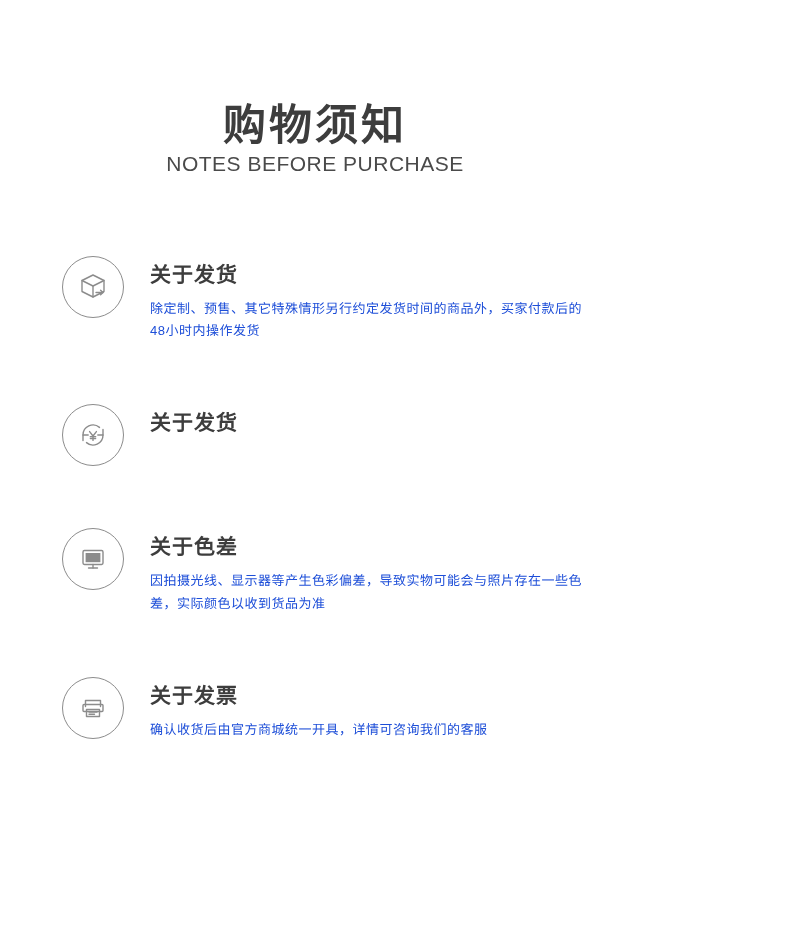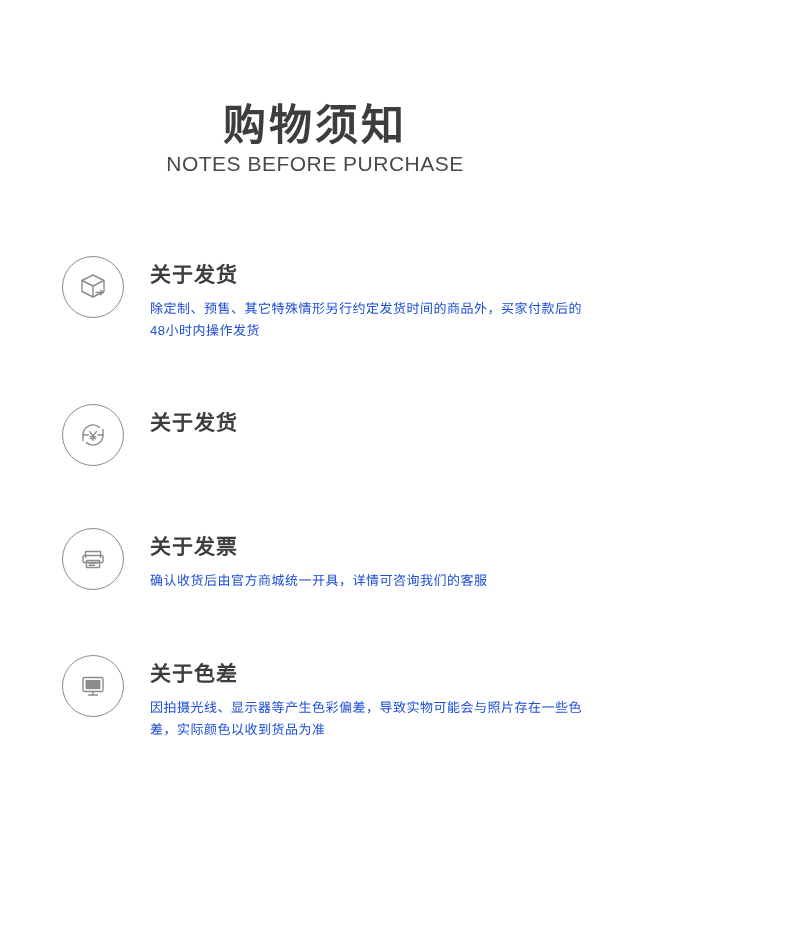--- a/index.html
+++ b/index.html
@@ -128,42 +128,42 @@
         </svg>
       </div>
       <div class="note-body">
         <div class="note-title">关于发货</div>
       </div>
     </div>
 
     <div class="note-item">
       <div class="note-icon">
         <svg width="34" height="34" viewBox="0 0 34 34" fill="none" stroke="#8c8c8c" stroke-width="1.4" stroke-linejoin="round" stroke-linecap="round">
+          <rect x="7" y="8.5" width="20" height="14" rx="1.4"></rect>
+          <rect x="9.6" y="11" width="14.8" height="9.2" fill="#8c8c8c" stroke="none"></rect>
+          <path d="M17 22.5 L17 26"></path>
+          <path d="M12.5 26 L21.5 26"></path>
+        </svg>
+      </div>
+      <div class="note-body">
+        <div class="note-title">关于色差</div>
+        <div class="note-text">因拍摄光线、显示器等产生色彩偏差，导致实物可能会与照片存在一些色差，实际颜色以收到货品为准</div>
+      </div>
+    </div>
+
+    <div class="note-item">
+      <div class="note-icon">
+        <svg width="34" height="34" viewBox="0 0 34 34" fill="none" stroke="#8c8c8c" stroke-width="1.4" stroke-linejoin="round" stroke-linecap="round">
           <path d="M9.5 15.5 L9.5 9.5 L24.5 9.5 L24.5 15.5"></path>
           <rect x="7" y="13.5" width="20" height="7" rx="1"></rect>
           <rect x="10.5" y="18.5" width="13" height="7"></rect>
           <path d="M13 21 L21 21"></path>
           <path d="M13 23.2 L18.5 23.2"></path>
         </svg>
       </div>
       <div class="note-body">
         <div class="note-title">关于发票</div>
         <div class="note-text">确认收货后由官方商城统一开具，详情可咨询我们的客服</div>
       </div>
     </div>
 
-    <div class="note-item">
-      <div class="note-icon">
-        <svg width="34" height="34" viewBox="0 0 34 34" fill="none" stroke="#8c8c8c" stroke-width="1.4" stroke-linejoin="round" stroke-linecap="round">
-          <rect x="7" y="8.5" width="20" height="14" rx="1.4"></rect>
-          <rect x="9.6" y="11" width="14.8" height="9.2" fill="#8c8c8c" stroke="none"></rect>
-          <path d="M17 22.5 L17 26"></path>
-          <path d="M12.5 26 L21.5 26"></path>
-        </svg>
-      </div>
-      <div class="note-body">
-        <div class="note-title">关于色差</div>
-        <div class="note-text">因拍摄光线、显示器等产生色彩偏差，导致实物可能会与照片存在一些色差，实际颜色以收到货品为准</div>
-      </div>
-    </div>
-
   </div>
 </div>
 
 </body></html>

